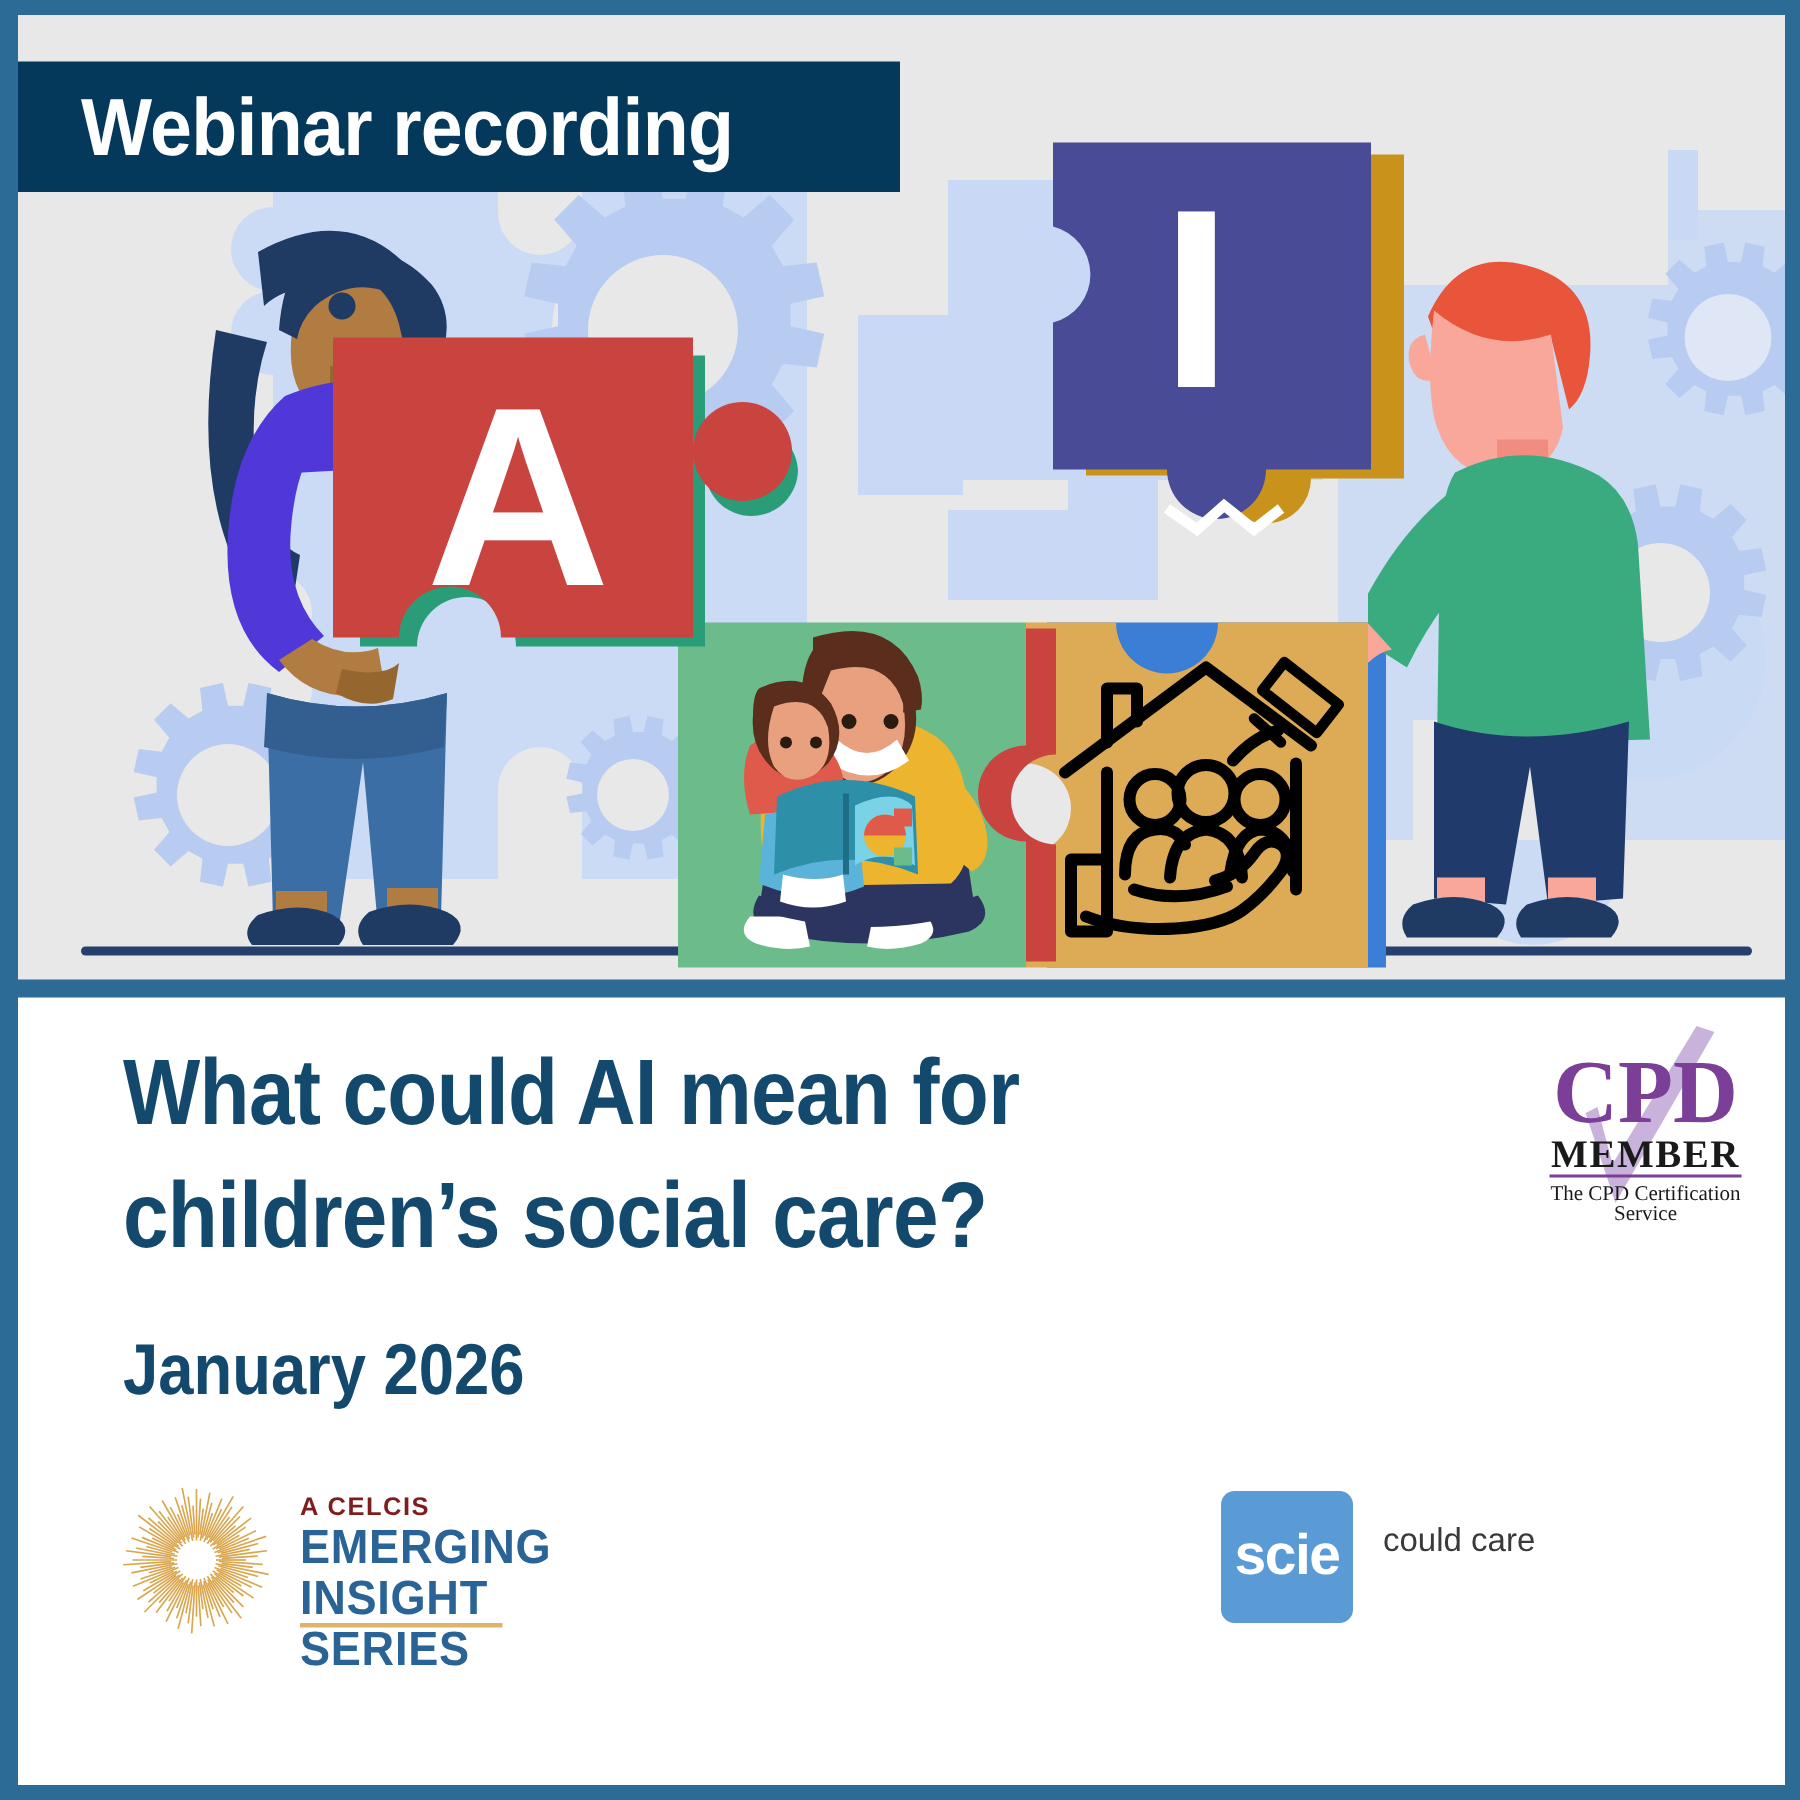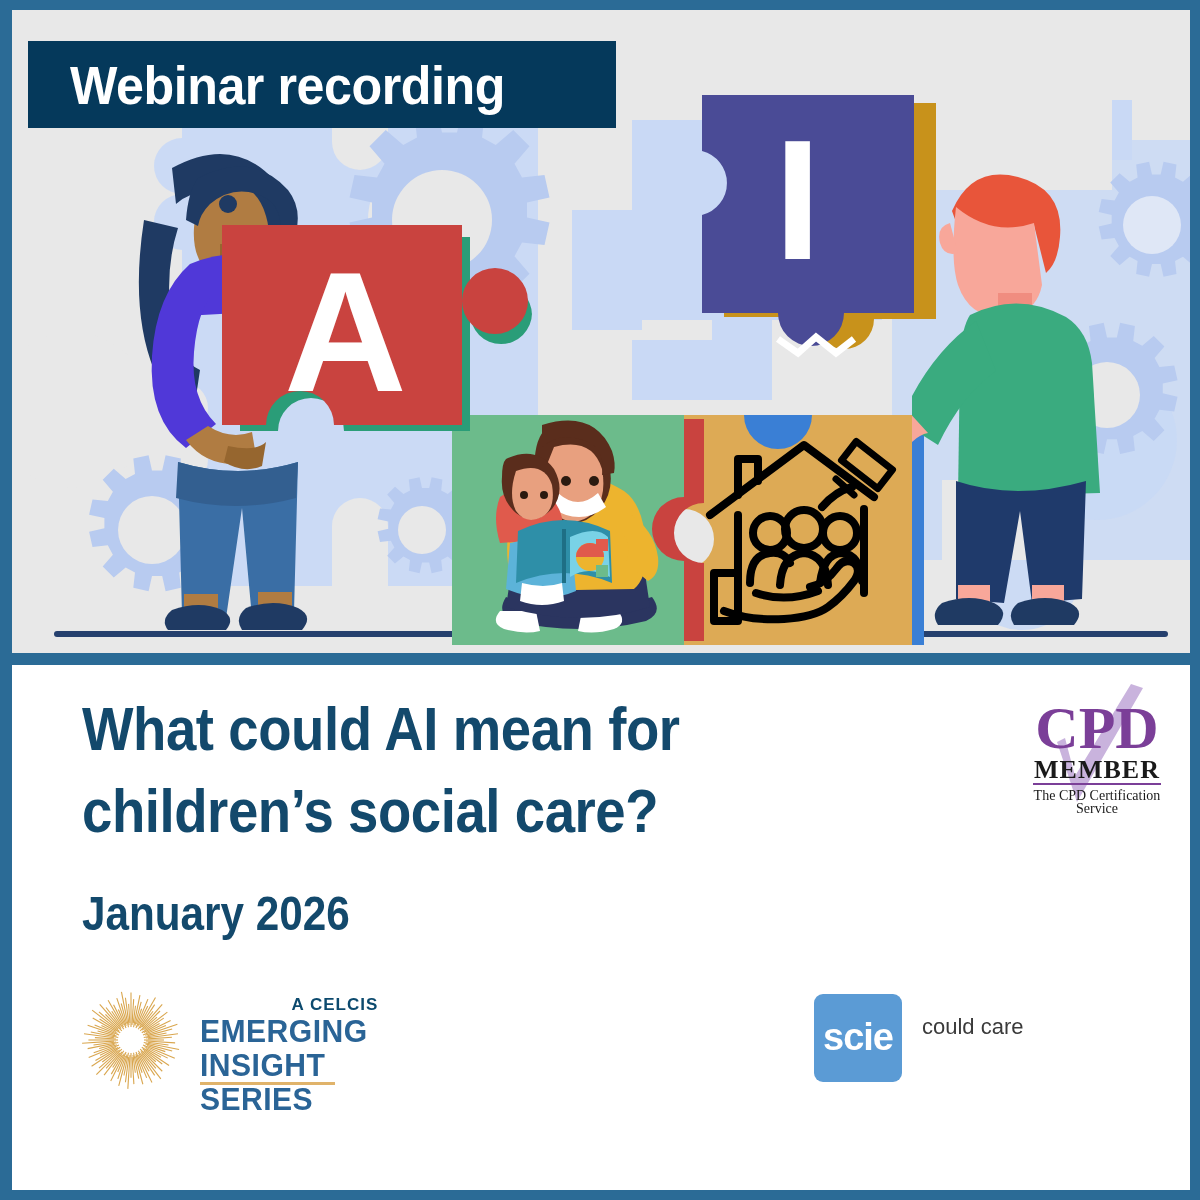--- a/index.html
+++ b/index.html
@@ -22,21 +22,21 @@
   .hero-inner{position:absolute;inset:0;}
 
   
   .ground{
     position:absolute;left:42px;right:22px;bottom:16px;height:6px;
     background:#26406e;border-radius:3px;
   }
 
   
   .banner{
-    position:absolute;left:16px;top:31px;width:588px;height:87px;
+    position:absolute;left:0;top:31px;width:588px;height:87px;
     background:#05395b;display:flex;align-items:center;
     box-sizing:border-box;padding-left:42px;z-index:40;
   }
   .banner span{
     color:#ffffff;font-size:54px;font-weight:bold;line-height:1;
     letter-spacing:-0.5px;
     font-family:"Liberation Sans", sans-serif;
     transform:scaleX(0.93);transform-origin:left center;
   }
 
@@ -69,21 +69,21 @@
   }
 
   
   .cpd{position:absolute;left:1003px;top:15px;width:165px;height:135px;}
 
   
   .logorow{position:absolute;left:0;top:325px;width:1178px;height:120px;}
 
   .eis{position:absolute;left:60px;top:0px;width:265px;height:105px;}
   .eis-text{position:absolute;left:128px;top:6px;}
-  .eis-a{color:#0c4a6e;font-size:17px;font-weight:bold;letter-spacing:1px;line-height:1.1;text-align:right;}
+  .eis-a{color:#7f1d1d;font-size:17px;font-weight:bold;letter-spacing:1px;line-height:1.1;}
   .eis-l1,.eis-l2{color:#2a6496;font-size:32px;font-weight:bold;letter-spacing:0.5px;line-height:1.06;
     transform:scaleX(0.94);transform-origin:left top;}
   .eis-rule{position:absolute;left:128px;top:92px;width:135px;height:3px;background:#e0b36a;}
 
   .celcis{position:absolute;left:452px;top:10px;width:300px;height:92px;}
   .celcis-word{
     position:absolute;left:14px;top:26px;color:#ffffff;font-size:35px;
     font-weight:bold;letter-spacing:1px;z-index:5;
     transform:scaleX(0.96);transform-origin:left top;
   }

